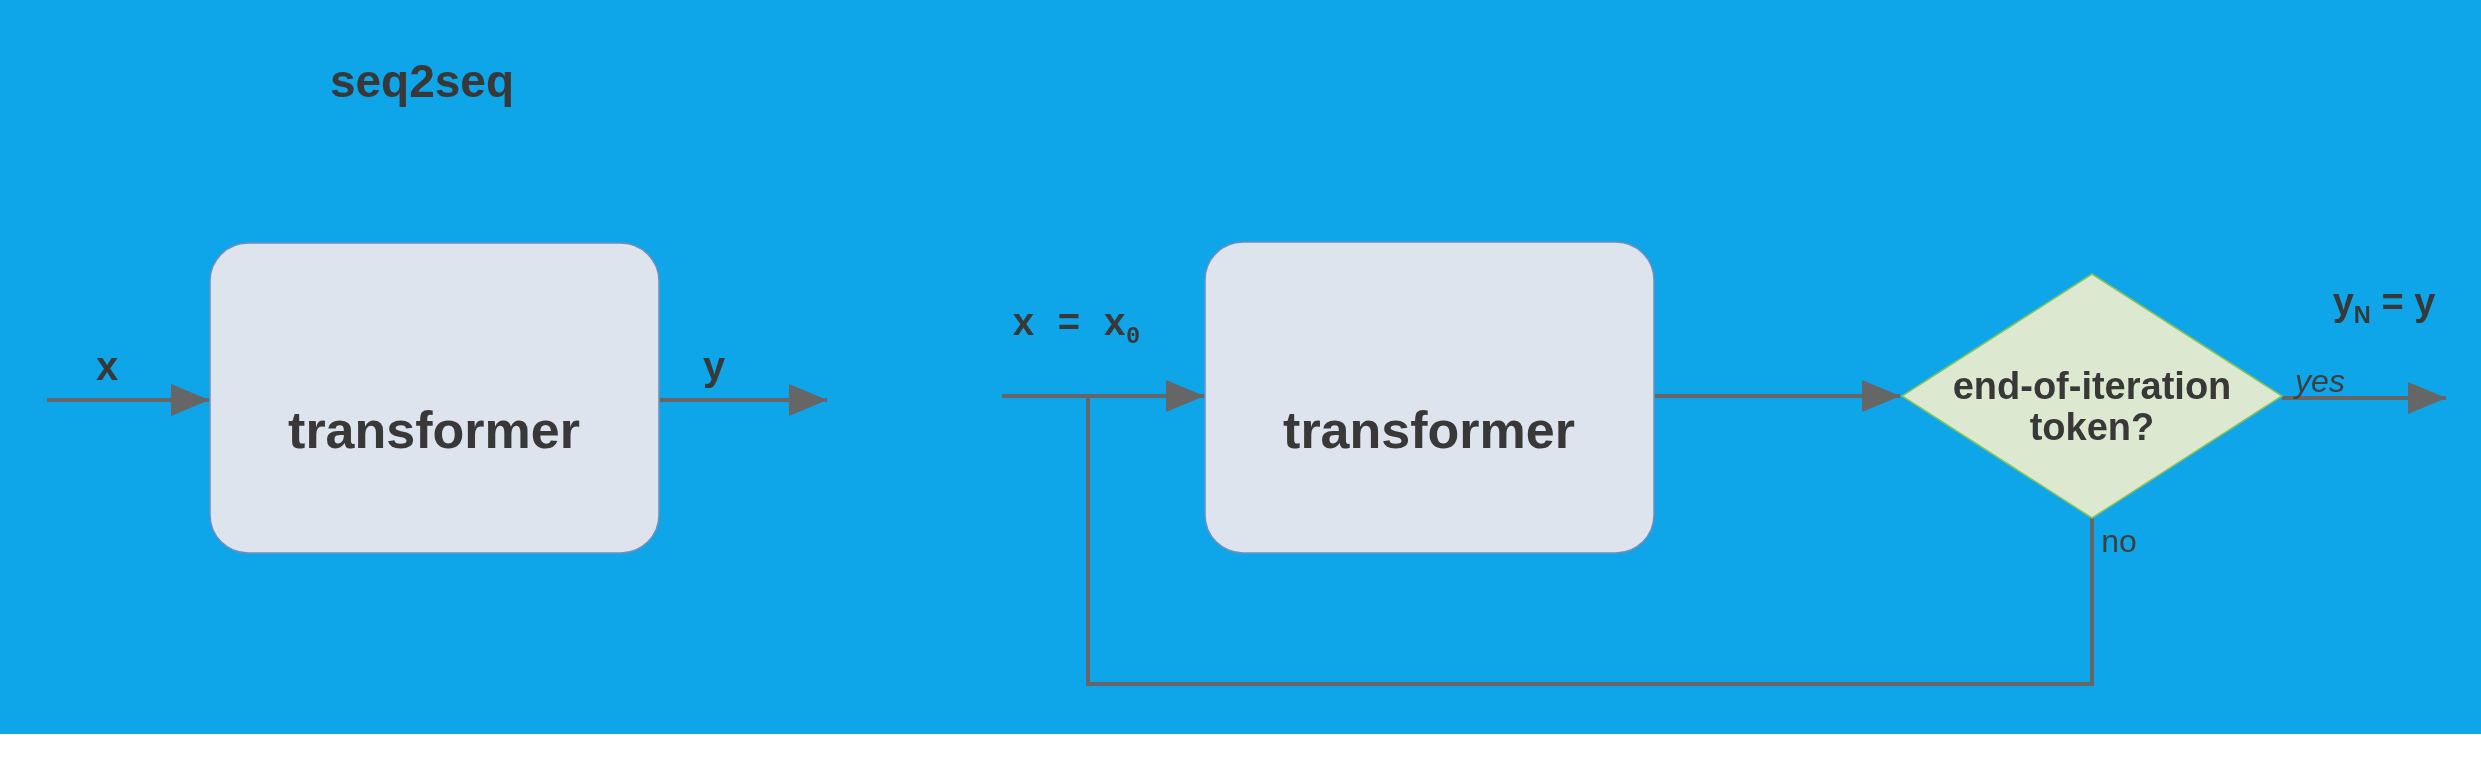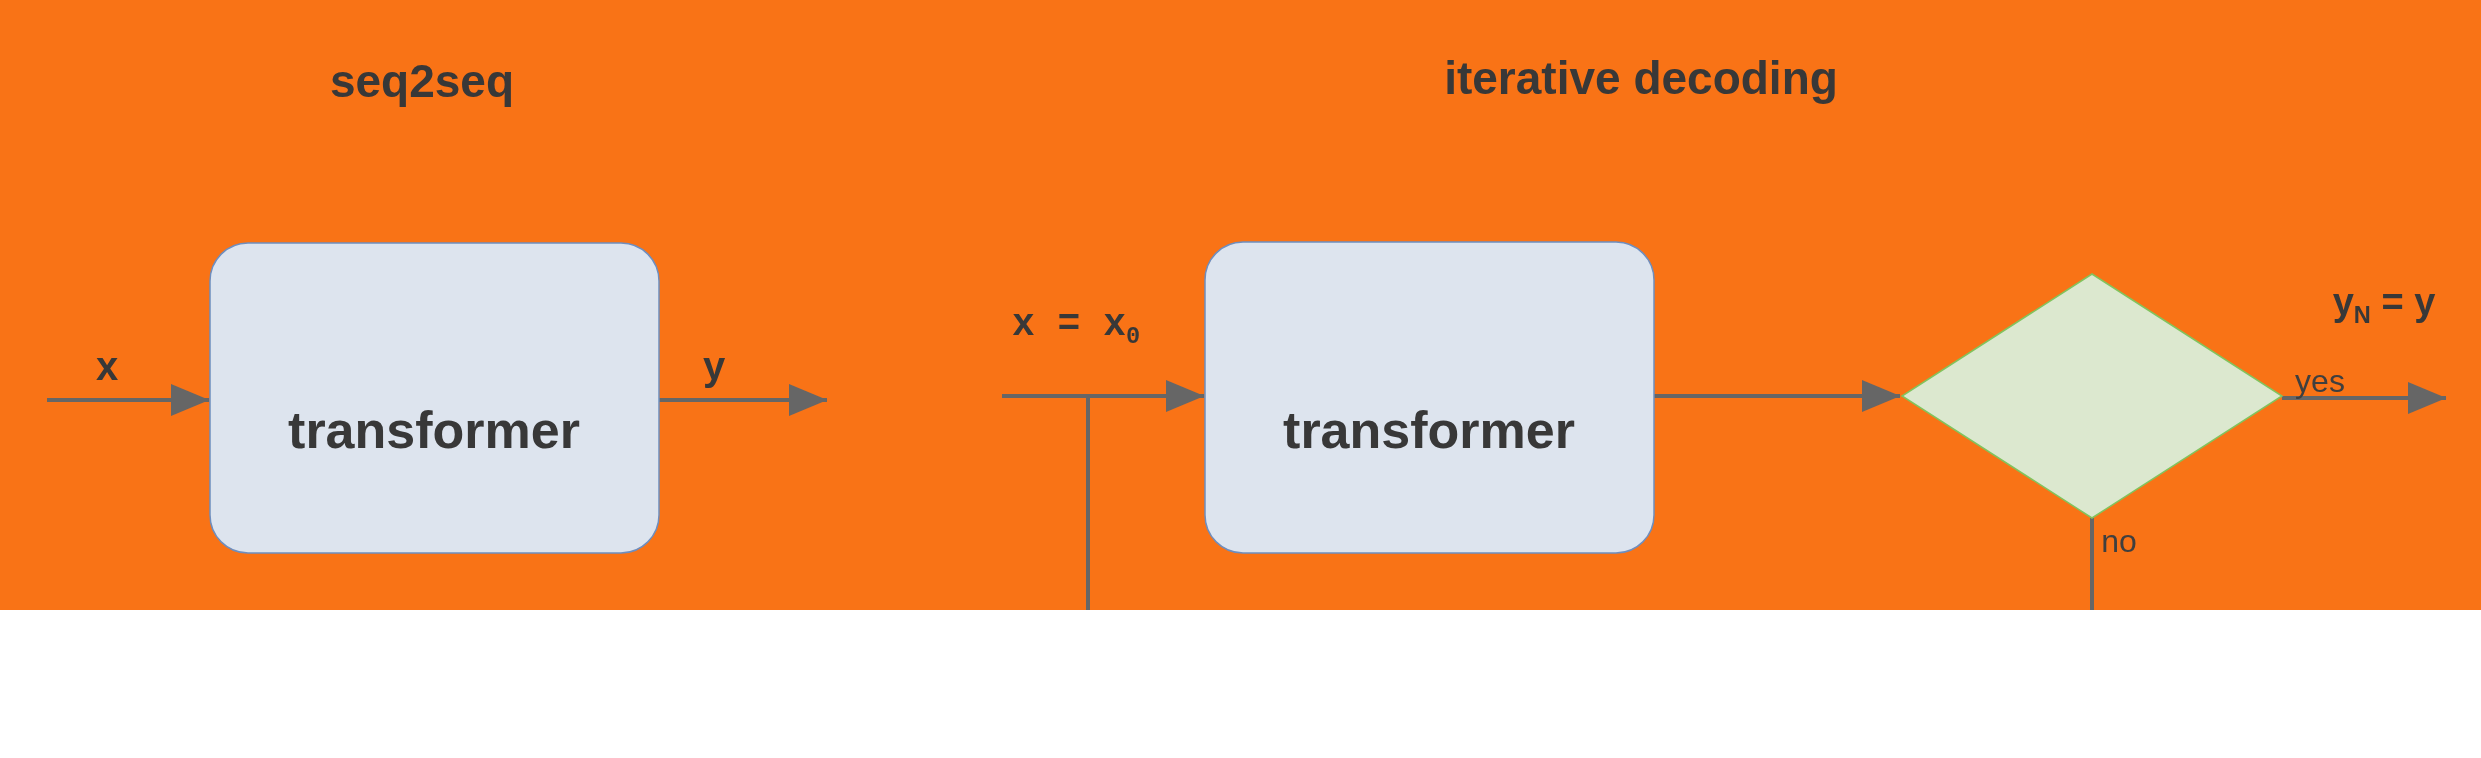--- a/index.html
+++ b/index.html
@@ -3,22 +3,22 @@
 <meta charset="utf-8">
 <style>
   html, body {
     margin: 0;
     padding: 0;
     background: #ffffff;
   }
   .canvas {
     position: relative;
     width: 2481px;
-    height: 610px;
-    background: #f97316;
+    height: 734px;
+    background: #0ea5e9;
     font-family: "Liberation Sans", sans-serif;
     color: var(--text, #383838);
     overflow: hidden;
   }
   .wires {
     position: absolute;
     left: 0;
     top: 0;
     width: 2481px;
     height: 758px;
@@ -96,31 +96,31 @@
   </svg>
 
   <div class="lbl title" style="left:422px; top:81px;">seq2seq</div>
 
   <div class="lbl box-label" style="left:434px; top:398px;">transformer</div>
 
   <div class="lbl var-label" style="left:107px; top:366px;">x</div>
 
   <div class="lbl var-label" style="left:714px; top:366px;">y</div>
 
-  <div class="lbl title" style="left:1641px; top:78px;">iterative decoding</div>
 
   <div class="lbl box-label" style="left:1429px; top:398px;">transformer</div>
 
   <div class="lbl eq-label" style="left:1076px; top:324px;font-family:Liberation Mono, monospace;">
     <span>x = x</span><sub>0</sub>
   </div>
 
 
+  <div class="lbl decision-label" style="left:2092px; top:407px;">end-of-iteration token?</div>
 
-  <div class="lbl branch-label" style="left:2320px; top:381px;">yes</div>
+  <div class="lbl branch-label" style="left:2320px; top:381px;font-style:italic;">yes</div>
 
   <div class="lbl branch-label" style="left:2119px; top:541px;text-align:center;">no</div>
 
   <div class="lbl eq-label" style="left:2384px; top:302px;">
     <span>y</span><sub>N</sub><span> = y</span>
   </div>
 
 
 </div>
 

